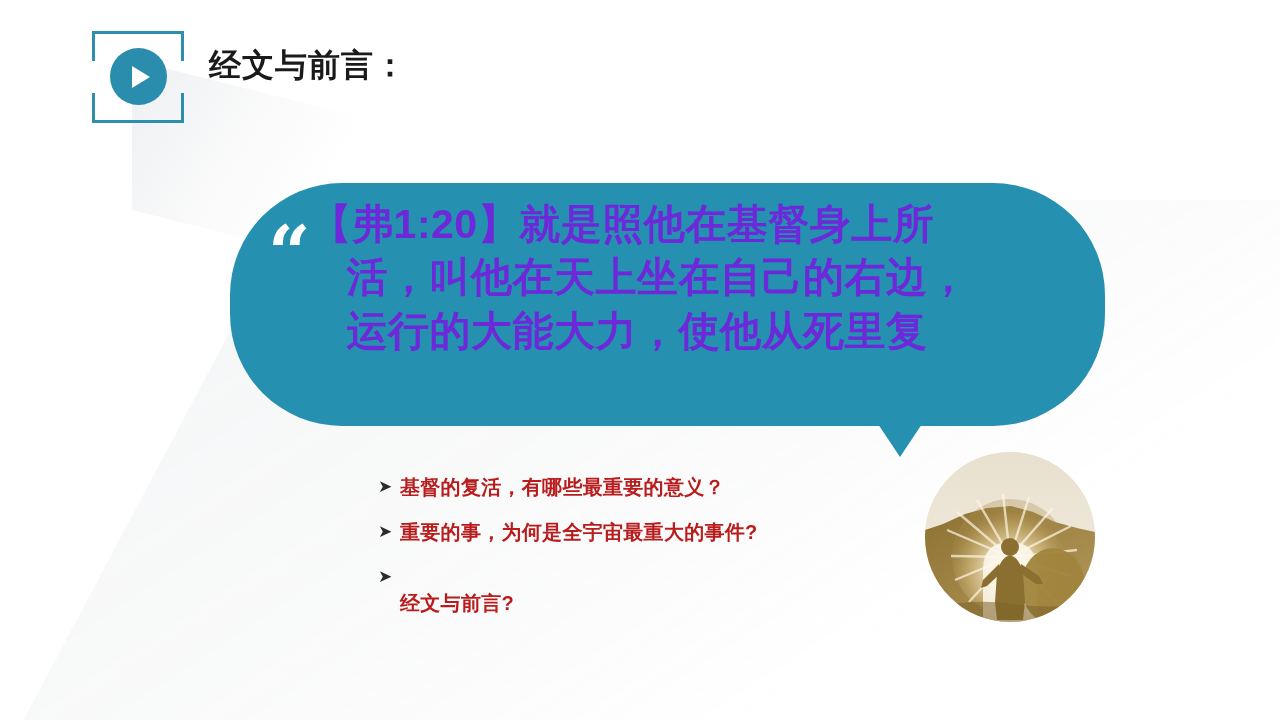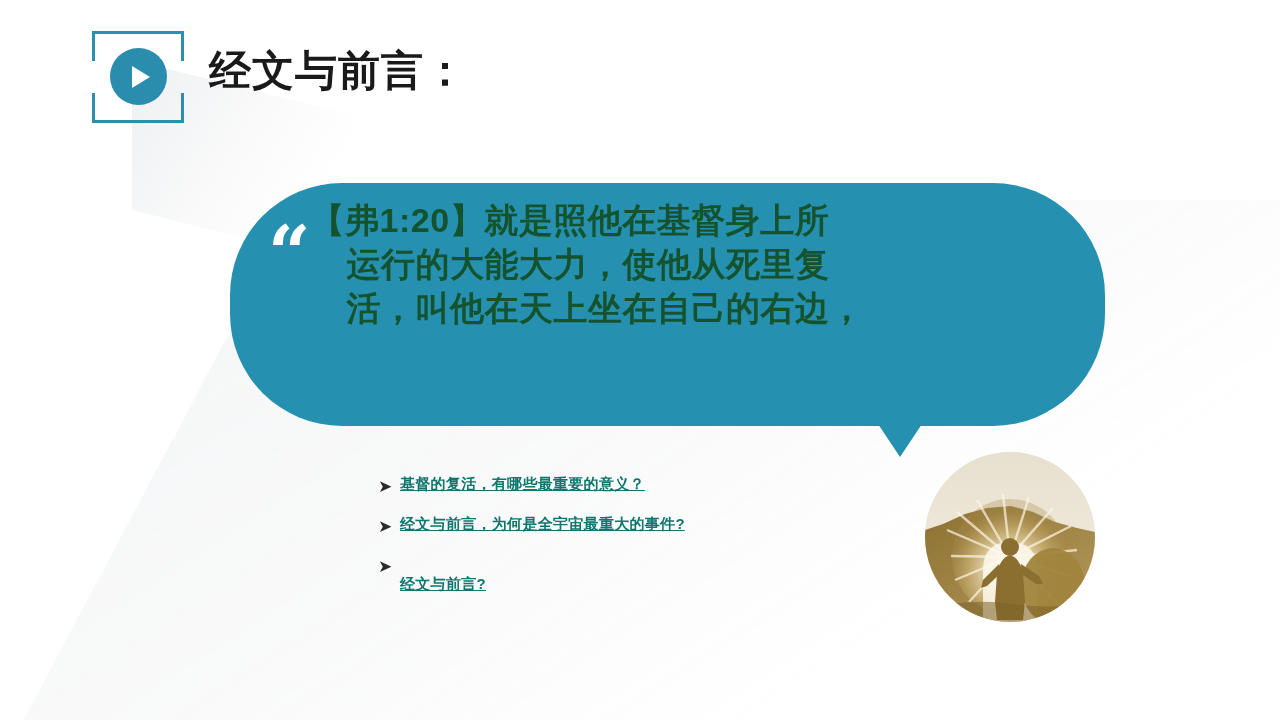--- a/index.html
+++ b/index.html
@@ -91,21 +91,21 @@
     margin-left: 5px;
     border-top: 11px solid transparent;
     border-bottom: 11px solid transparent;
     border-left: 18px solid #ffffff;
   }
 
   .header-title {
     position: absolute;
     left: 209px;
     top: 48px;
-    font-size: 42px;
+    font-size: 32px;
     font-weight: bold;
     color: #1a1a1a;
     letter-spacing: 1px;
     line-height: 1.1;
     white-space: nowrap;
   }
 
   
   .bubble {
     position: absolute;
@@ -141,22 +141,22 @@
     font-family: "DejaVu Serif", "Liberation Serif", serif;
     font-size: 74px;
     font-weight: bold;
     line-height: 1;
     margin-top: 18px;
     margin-right: 4px;
     flex: 0 0 auto;
     letter-spacing: -4px;
   }
   .quote-text {
-    color: #14532d;
-    font-size: 34px;
+    color: #6d28d9;
+    font-size: 41px;
     font-weight: bold;
     line-height: 1.30;
     letter-spacing: 0.5px;
     flex: 1 1 auto;
   }
   .quote-text .qline { display: block; white-space: nowrap; }
   .quote-text .qline.indent { padding-left: 36px; }
 
   
   .bullets {
@@ -174,26 +174,25 @@
   .bullet-arrow {
     flex: 0 0 auto;
     width: 22px;
     margin-top: 4px;
     color: #2b2b2b;
     font-size: 17px;
     line-height: 1;
   }
   .bullet-text {
     flex: 1 1 auto;
-    font-size: 15px;
+    font-size: 20px;
     font-weight: bold;
-    color: #0f766e;
+    color: #b91c1c;
     line-height: 1.30;
     letter-spacing: 0.3px;
-    text-decoration: underline;
   }
 
   
   .photo-circle {
     position: absolute;
     left: 925px;
     top: 452px;
     width: 170px;
     height: 170px;
     border-radius: 50%;
@@ -228,38 +227,38 @@
     <div class="header-title">经文与前言：</div>
   </div>
 
   <div class="bubble"></div>
   <div class="bubble-tail"></div>
 
   <div class="bubble-inner">
     <div class="quote-mark">“</div>
     <div class="quote-text">
       <span class="qline">【弗1:20】就是照他在基督身上所</span>
+      <span class="qline indent">活，叫他在天上坐在自己的右边，</span>
       <span class="qline indent">运行的大能大力，使他从死里复</span>
-      <span class="qline indent">活，叫他在天上坐在自己的右边，</span>
     </div>
   </div>
 
   <div class="bullets">
 
     <div class="bullet-row">
       <div class="bullet-arrow">➤</div>
       <div class="bullet-text">
         <span>基督的复活，有哪些最重要的意义？</span>
       </div>
     </div>
 
     <div class="bullet-row">
       <div class="bullet-arrow">➤</div>
       <div class="bullet-text">
-        <span>经文与前言，为何是全宇宙最重大的事件?</span>
+        <span>重要的事，为何是全宇宙最重大的事件?</span>
       </div>
     </div>
 
     <div class="bullet-row">
       <div class="bullet-arrow">➤</div>
       <div class="bullet-text">
         <br>
         <span>经文与前言?</span>
       </div>
     </div>

